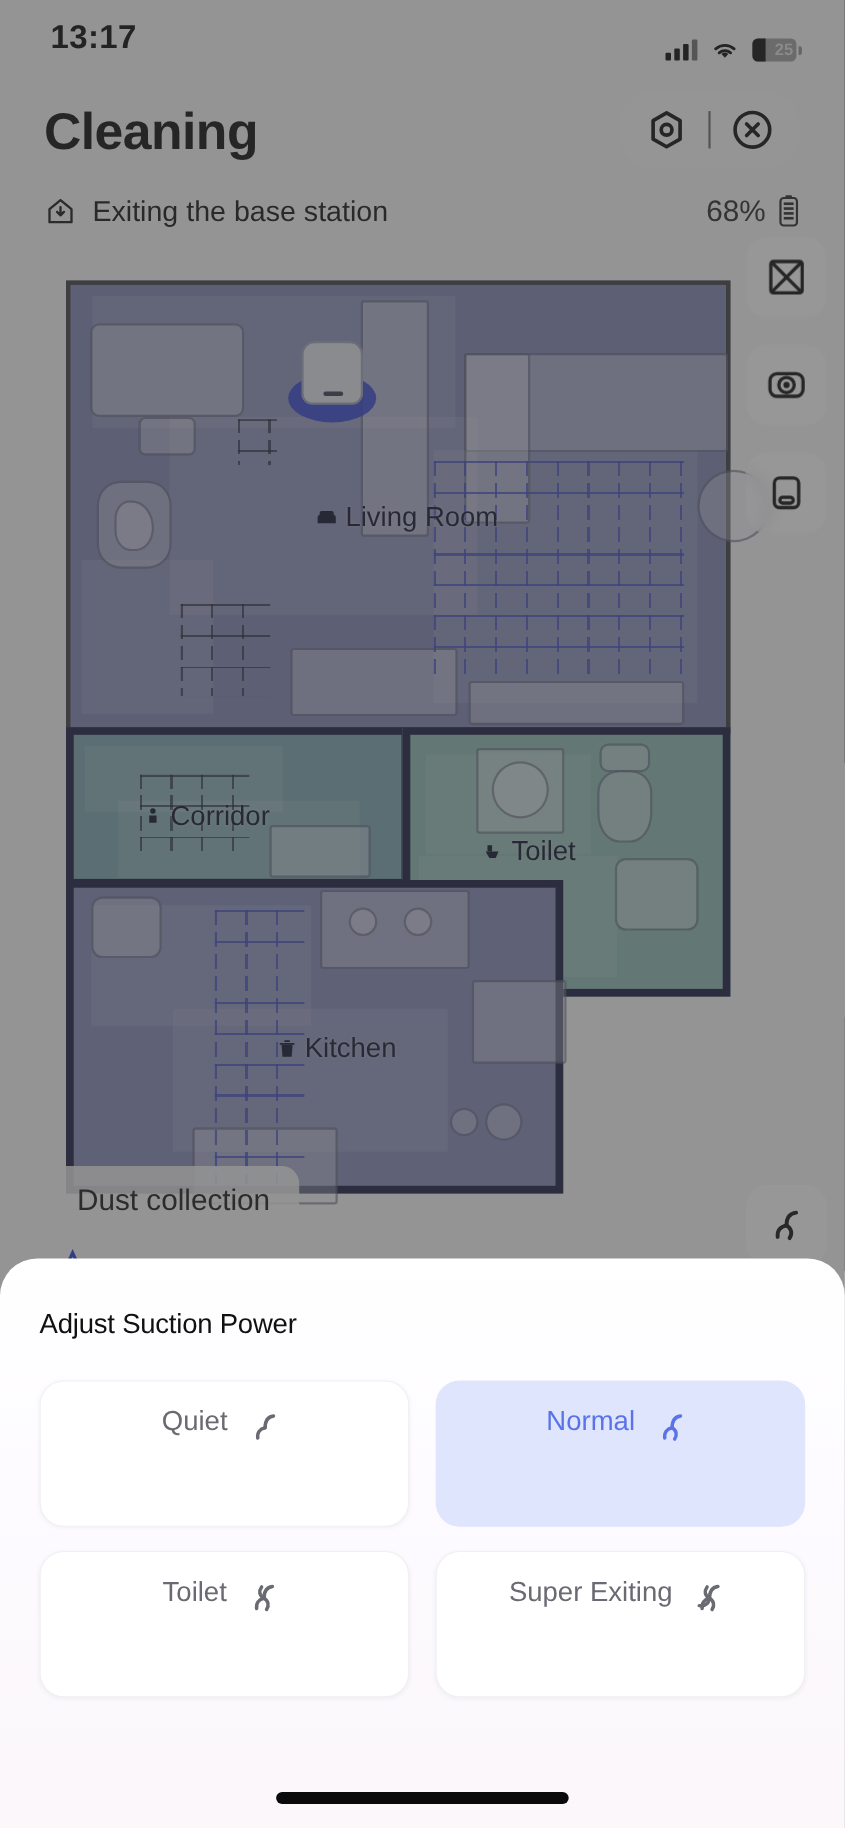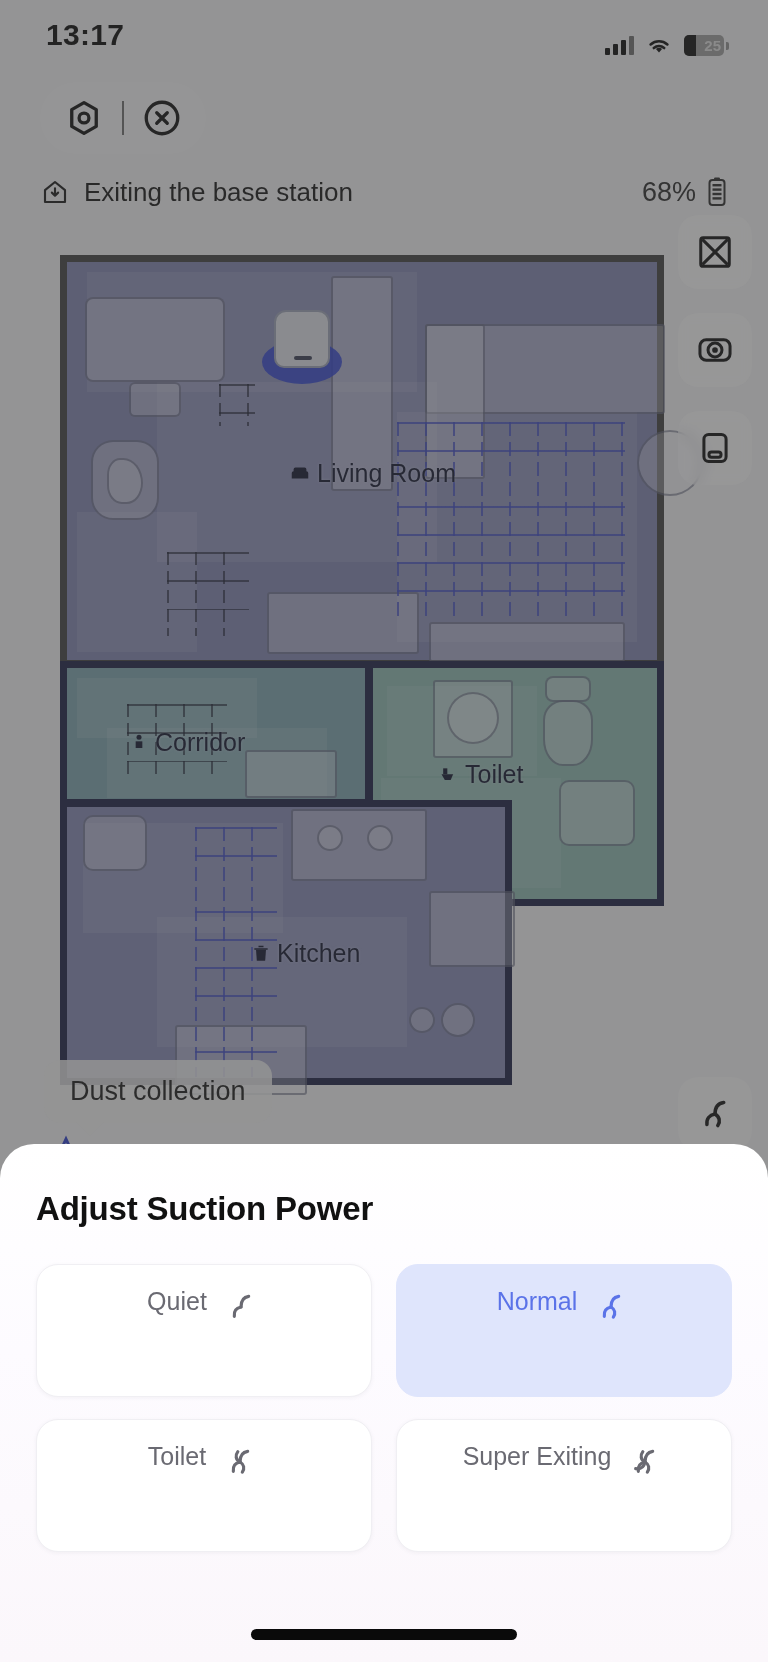--- a/index.html
+++ b/index.html
@@ -96,21 +96,21 @@
   }
   #map {
     position:absolute; left:60px; top:40px;
     width:604px; height:830px;
   }
   .room { position:absolute; }
   
   #r-living {
     left:0; top:0; width:604px; height:412px;
     background:#7e82ad;
-    border:7px solid #404040;
+    border:4px solid #404040;
     text-align:center;
   }
   #r-corridor {
     left:0; top:406px; width:312px; height:145px;
     background:#7ba1ab;
     border:7px solid #1c2044;
   }
   #r-toilet {
     left:306px; top:406px; width:298px; height:245px;
     background:#8ab4ac;
@@ -222,21 +222,21 @@
   }
 
   
   #sheet {
     position:absolute; left:0; right:0; bottom:0; height:518px;
     background: linear-gradient(180deg, #ffffff 0%, #fdfbff 40%, #fbf7fb 100%);
     border-radius:34px 34px 0 0;
     z-index:60;
     padding: 46px 36px 0 36px;
   }
-  #sheet-title { font-size:33px; font-weight:700; color:#111; letter-spacing:-0.2px; }
+  #sheet-title { font-size:25px; font-weight:400; color:#111; letter-spacing:-0.2px; }
   #modes {
     margin-top:36px;
     display:grid; grid-template-columns: 1fr 1fr; gap:22px 24px;
   }
   .mode {
     height:133px; border-radius:22px;
     background:#ffffff; border:1px solid #f0eff3;
     box-shadow: 0 1px 4px rgba(60,60,80,0.06);
     padding: 22px 24px 0 24px;
     display:flex; flex-direction:row; gap:14px;justify-content:center;
@@ -419,20 +419,21 @@
         </div>
         <div class="batt">
           <div class="fill"></div>
           <span>25</span>
         </div>
       </div>
     </div>
 
     <div id="header">
       <div id="title-row">
+        <div id="page-title">Cleaning</div>
         <div id="header-actions">
           <div class="hdr-btn">
             <svg width="42" height="42" viewBox="0 0 24 24">
               <path d="M12 3.2l7 4v9.6l-7 4-7-4V7.2z" fill="none" stroke="#111" stroke-width="1.9" stroke-linejoin="round"></path>
               <circle cx="12" cy="12" r="2.8" fill="none" stroke="#111" stroke-width="1.9"></circle>
             </svg>
           </div>
           <div class="hdr-sep"></div>
           <div class="hdr-btn">
             <svg width="42" height="42" viewBox="0 0 24 24">

